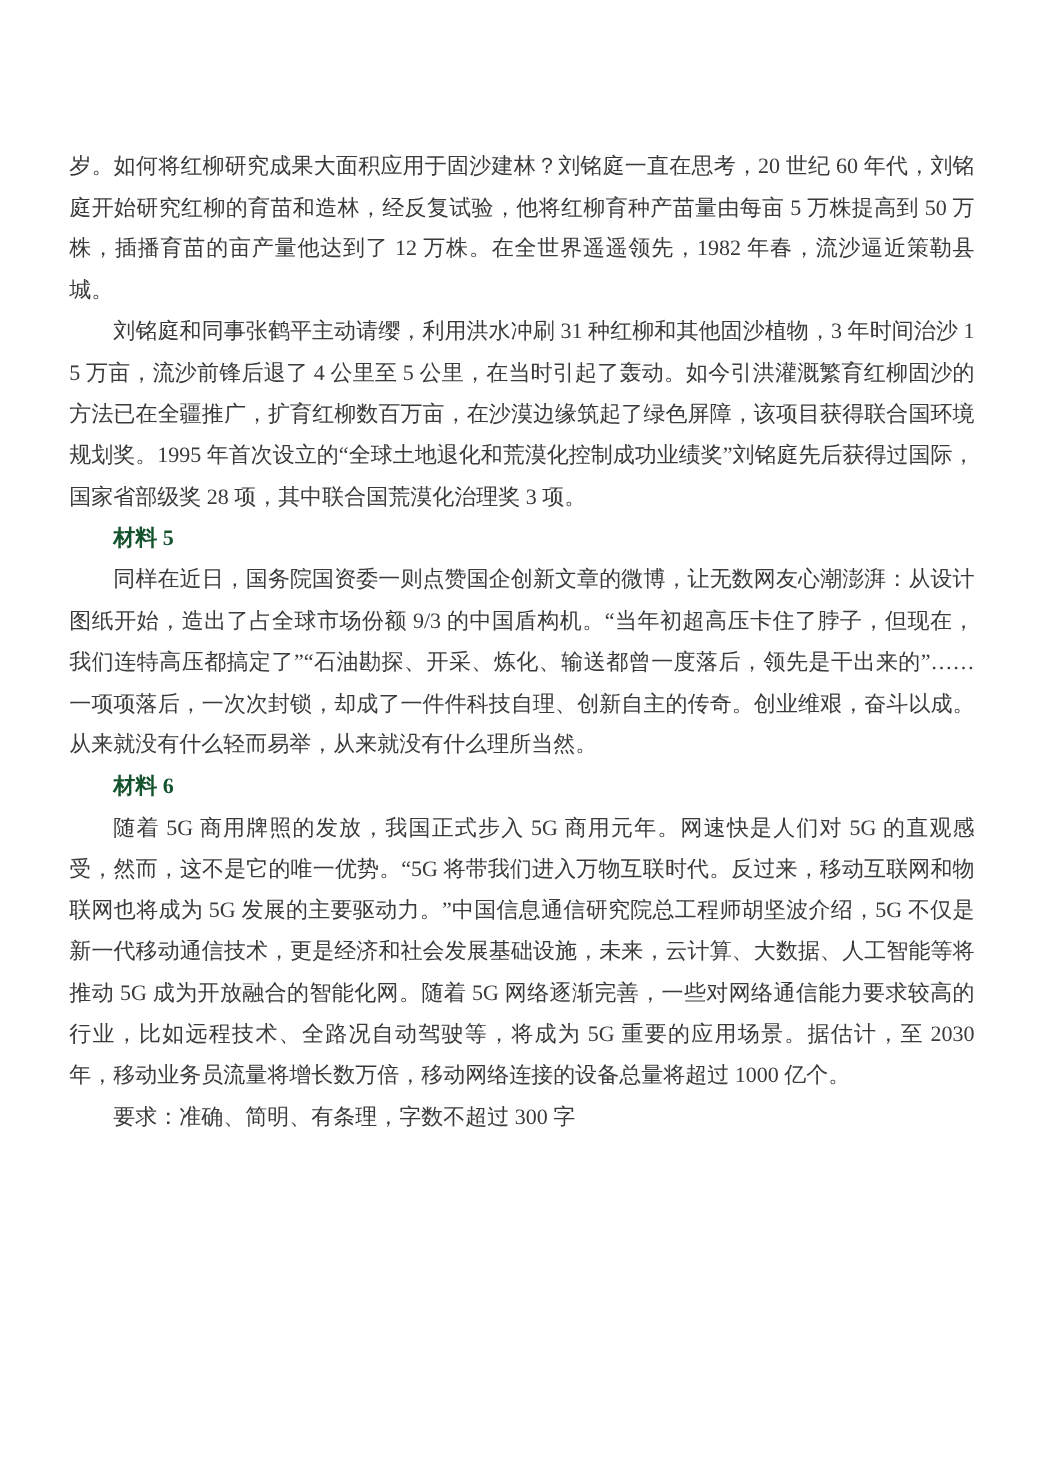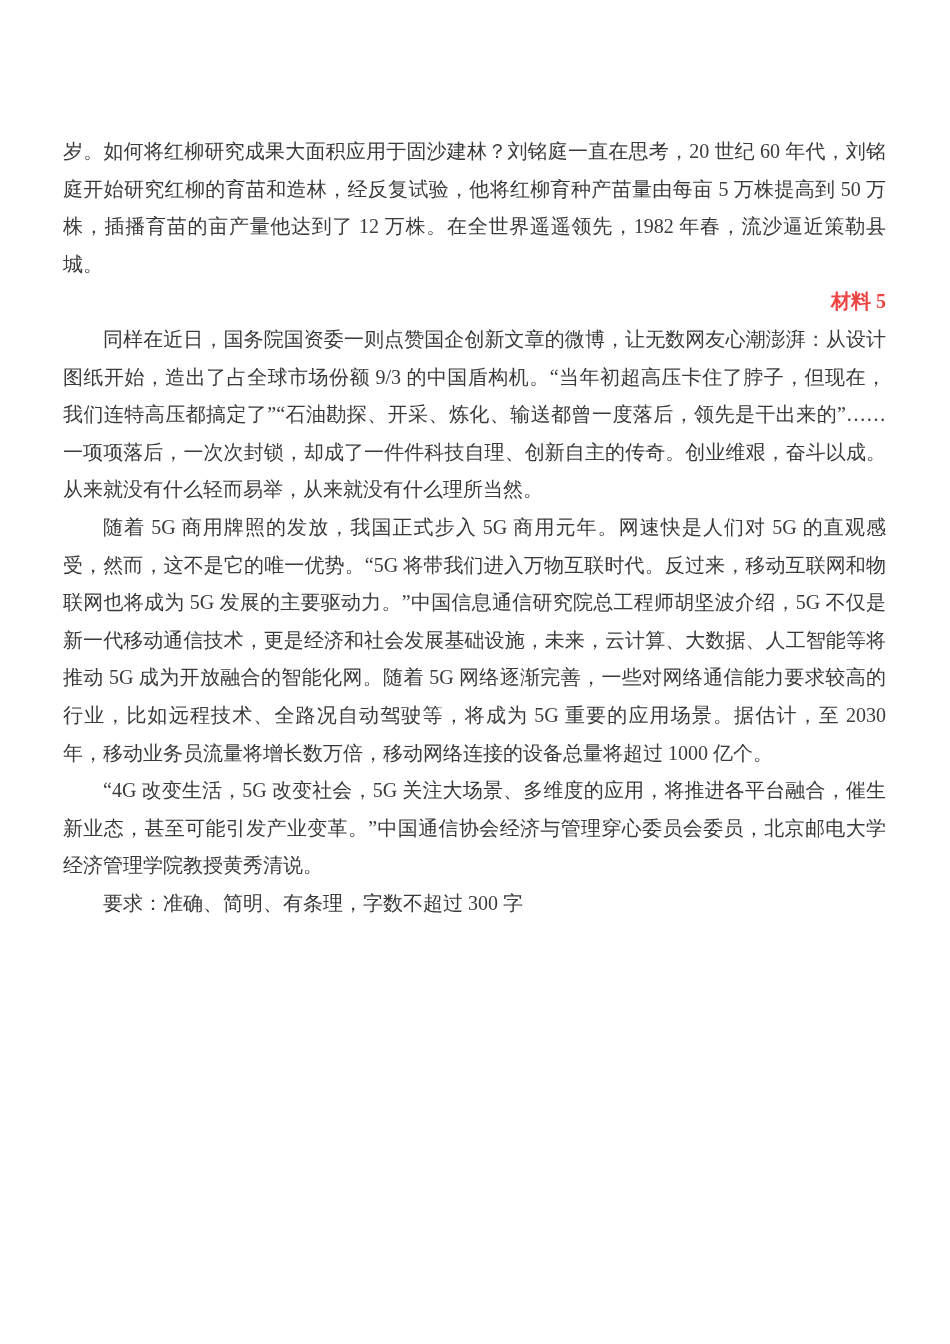--- a/index.html
+++ b/index.html
@@ -24,29 +24,30 @@
     margin: 0;
     text-align: justify;
     text-justify: inter-ideograph;
     word-break: break-all;
   }
   .para.indent {
     text-indent: 2em;
   }
   .para.heading {
     font-weight: bold;
-    color: #ef4444;
+    color: #14532d;
     text-indent: 2em;
-    text-align: right;
+    text-align: left;
   }
 </style>
 </head>
 <body>
 
 <div class="page">
   <p class="para">岁。如何将红柳研究成果大面积应用于固沙建林？刘铭庭一直在思考，20 世纪 60 年代，刘铭庭开始研究红柳的育苗和造林，经反复试验，他将红柳育种产苗量由每亩 5 万株提高到 50 万株，插播育苗的亩产量他达到了 12 万株。在全世界遥遥领先，1982 年春，流沙逼近策勒县城。</p>
+  <p class="para indent">刘铭庭和同事张鹤平主动请缨，利用洪水冲刷 31 种红柳和其他固沙植物，3 年时间治沙 15 万亩，流沙前锋后退了 4 公里至 5 公里，在当时引起了轰动。如今引洪灌溉繁育红柳固沙的方法已在全疆推广，扩育红柳数百万亩，在沙漠边缘筑起了绿色屏障，该项目获得联合国环境规划奖。1995 年首次设立的“全球土地退化和荒漠化控制成功业绩奖”刘铭庭先后获得过国际，国家省部级奖 28 项，其中联合国荒漠化治理奖 3 项。</p>
   <p class="para heading">材料 5</p>
   <p class="para indent">同样在近日，国务院国资委一则点赞国企创新文章的微博，让无数网友心潮澎湃：从设计图纸开始，造出了占全球市场份额 9/3 的中国盾构机。“当年初超高压卡住了脖子，但现在，我们连特高压都搞定了”“石油勘探、开采、炼化、输送都曾一度落后，领先是干出来的”……一项项落后，一次次封锁，却成了一件件科技自理、创新自主的传奇。创业维艰，奋斗以成。从来就没有什么轻而易举，从来就没有什么理所当然。</p>
+  <p class="para heading">材料 6</p>
   <p class="para indent">随着 5G 商用牌照的发放，我国正式步入 5G 商用元年。网速快是人们对 5G 的直观感受，然而，这不是它的唯一优势。“5G 将带我们进入万物互联时代。反过来，移动互联网和物联网也将成为 5G 发展的主要驱动力。”中国信息通信研究院总工程师胡坚波介绍，5G 不仅是新一代移动通信技术，更是经济和社会发展基础设施，未来，云计算、大数据、人工智能等将推动 5G 成为开放融合的智能化网。随着 5G 网络逐渐完善，一些对网络通信能力要求较高的行业，比如远程技术、全路况自动驾驶等，将成为 5G 重要的应用场景。据估计，至 2030 年，移动业务员流量将增长数万倍，移动网络连接的设备总量将超过 1000 亿个。</p>
-  <p class="para indent">“4G 改变生活，5G 改变社会，5G 关注大场景、多维度的应用，将推进各平台融合，催生新业态，甚至可能引发产业变革。”中国通信协会经济与管理穿心委员会委员，北京邮电大学经济管理学院教授黄秀清说。</p>
   <p class="para indent">要求：准确、简明、有条理，字数不超过 300 字</p>
 
 </div>
 
 </body></html>

